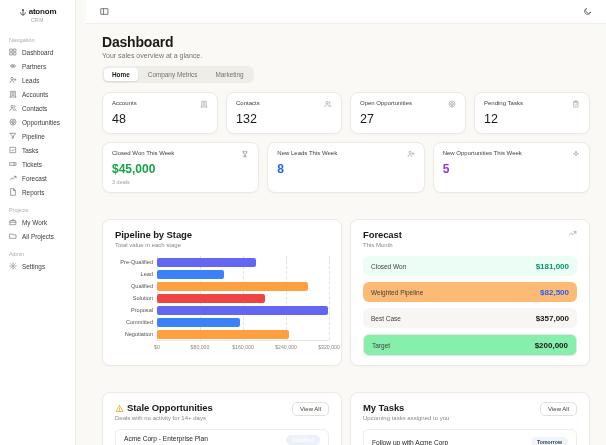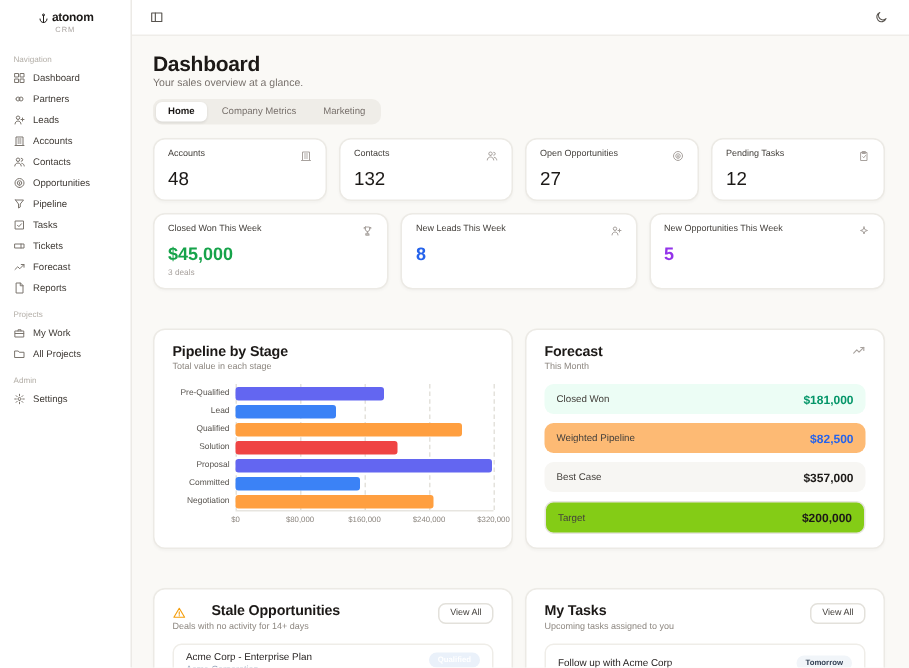--- a/index.html
+++ b/index.html
@@ -1,21 +1,21 @@
 <!DOCTYPE html>
 <html><head>
 <meta charset="utf-8">
 <style>
   * { margin:0; padding:0; box-sizing:border-box; }
   html,body { width:606px; height:445px; overflow:hidden; }
   body { font-family:"Liberation Sans", sans-serif; background:#faf9f6; color:#1c1917; }
   svg { display:block; }
 
   
-  .sidebar { position:fixed; left:0; top:0; bottom:0; width:88px; background:#ffffff;
+  .sidebar { position:fixed; left:0; top:0; bottom:0; width:76px; background:#ffffff;
              border-right:1px solid #eceae6; z-index:5; padding-bottom:17px; }
   .logo-box { padding:7px 4px 6px; text-align:center; }
   .logo-row { display:flex; align-items:center; justify-content:center; gap:2px; }
   .logo-ic svg { width:8px; height:8px; color:#1c1917; }
   .logo-text { font-size:8px; font-weight:bold; color:#1c1917; letter-spacing:-.2px; }
   .logo-sub { font-size:5px; color:#a8a29e; margin-top:1px; letter-spacing:.6px; }
   .nav-label { font-size:5.4px; color:#b3aea7; margin:8px 9px 2px; }
   .nav-item { display:flex; align-items:center; gap:5px; padding:3px 9px; cursor:pointer; }
   .nav-ic svg { width:8px; height:8px; color:#7b756e; }
   .nav-text { font-size:6.4px; color:#3f3a35; }
@@ -45,21 +45,21 @@
   .stat-value { font-size:12.5px; font-weight:normal; margin-top:4px; color:#1c1917; }
 
   .week-row { display:grid; grid-template-columns:repeat(3,1fr); gap:8px; margin-top:8px; }
   .week-card { padding:7px 9px; }
   .week-value { font-size:12px; font-weight:bold; margin-top:4px; }
   .week-sub { font-size:5.5px; color:#a8a29e; margin-top:3px; min-height:6px; }
 
   .mid-row, .bottom-row { display:grid; grid-template-columns:1fr 1fr; gap:8px; margin-top:26px; }
   .panel { padding:9px 12px; }
   .sec-head { display:flex; justify-content:space-between; align-items:flex-start; }
-  .panel-title-row { display:flex; align-items:flex-end; gap:17px; }
+  .panel-title-row { display:flex; align-items:flex-end; gap:3px; }
   .panel-title { font-size:9.5px; font-weight:bold; color:#1c1917; letter-spacing:-.1px; }
   .panel-sub { font-size:6px; color:#8d8780; margin-top:2px; }
   .head-ic svg { width:9px; height:9px; color:#a8a29e; }
   .warn-ic svg { width:9px; height:9px; color:#f59e0b; }
   .view-all { font-size:6px; color:#44403c; background:#fff; border:1px solid #e3e1db;
               border-radius:5px; padding:3px 7px; cursor:pointer; }
 
   
   .chart-wrap { margin-top:8px; }
   .chart-flex { display:flex; }
@@ -476,21 +476,21 @@
     <span class="f-value" style="color:#059669">$181,000</span>
   </div>
   <div class="f-row" style="background:#fdba74;">
     <span class="f-label">Weighted Pipeline</span>
     <span class="f-value" style="color:#2563eb">$82,500</span>
   </div>
   <div class="f-row" style="background:#f7f6f3;">
     <span class="f-label">Best Case</span>
     <span class="f-value" style="color:#1c1917">$357,000</span>
   </div>
-  <div class="f-row" style="background:#84cc16;border:1px solid #e7e5e0;">
+  <div class="f-row" style="background:#86efac;border:1px solid #e7e5e0;">
     <span class="f-label">Target</span>
     <span class="f-value" style="color:#1c1917">$200,000</span>
   </div>
           </div>
       </div>
     </div>
 
     <div class="bottom-row">
       <div class="card panel">
         <div class="sec-head">

